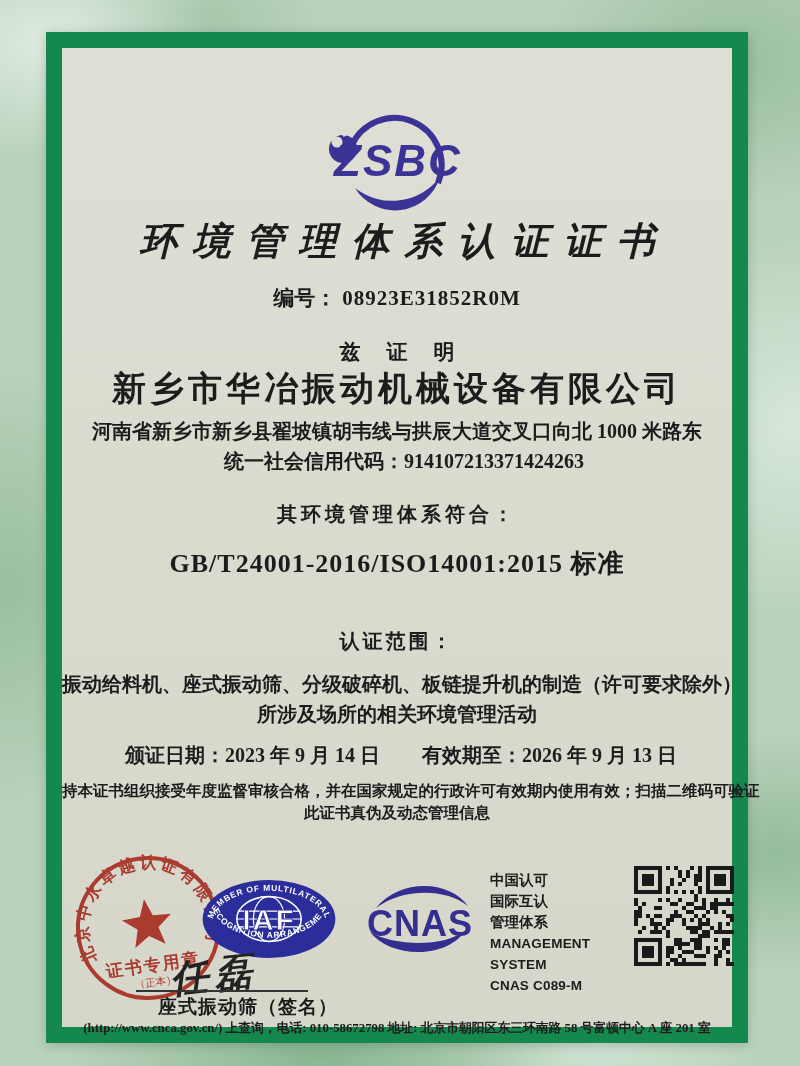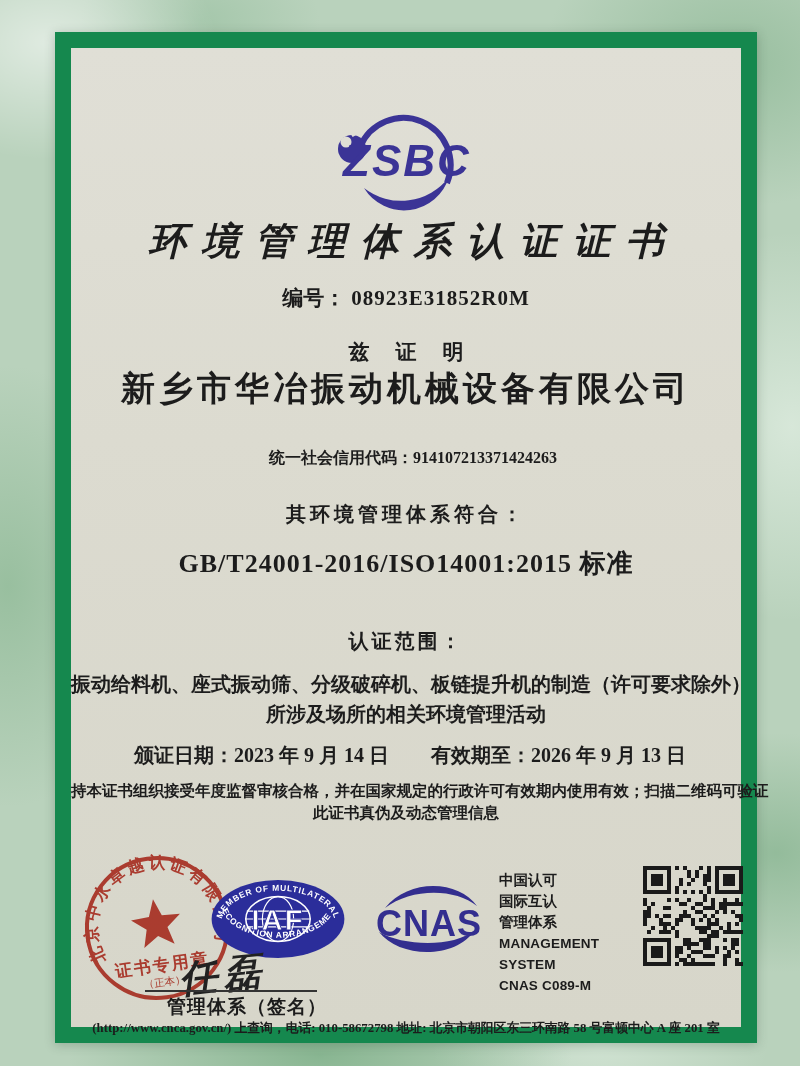--- a/index.html
+++ b/index.html
@@ -22,35 +22,35 @@
       radial-gradient(ellipse 260px 180px at 6% 4%,  rgba(255,255,255,.55), transparent 65%),
       radial-gradient(ellipse 300px 220px at 92% 6%, rgba(126,175,136,.55), transparent 65%),
       radial-gradient(ellipse 240px 300px at 99% 40%, rgba(235,245,236,.6), transparent 65%),
       radial-gradient(ellipse 220px 340px at 1% 55%,  rgba(120,172,130,.5), transparent 65%),
       radial-gradient(ellipse 280px 200px at 97% 80%, rgba(110,165,122,.5), transparent 60%),
       radial-gradient(ellipse 420px 160px at 40% 99%, rgba(96,158,110,.55), transparent 60%),
       radial-gradient(ellipse 260px 140px at 75% 98%, rgba(230,242,231,.5), transparent 65%),
       radial-gradient(ellipse 200px 120px at 25% 2%,  rgba(140,185,150,.45), transparent 60%);
   }
   .paper{
-    position:absolute; left:55px; top:32px; width:702px; height:1011px;
+    position:absolute; left:46px; top:32px; width:702px; height:1011px;
     border:16px solid var(--frame-green);
     background:linear-gradient(180deg,#e0dfd6 0%, #dcdbd0 40%, #d7d6ca 100%);
     box-shadow:0 2px 10px rgba(30,60,40,.25);
   }
   .content{position:relative;width:100%;height:100%;}
   .row{position:absolute;left:0;width:100%;text-align:center;white-space:nowrap;}
   .logo-wrap{top:58px;}
   .title{top:168px;font-size:38px;font-weight:bold;letter-spacing:15px;text-indent:15px;font-style:italic;}
   .cert-no{top:236px;font-size:21px;font-weight:bold;}
   .cert-no .num{margin-left:6px;letter-spacing:1px;font-weight:bold;}
   .statement{top:290px;font-size:21px;font-weight:bold;letter-spacing:26px;text-indent:26px;}
   .company{top:318px;font-size:34px;font-weight:bold;letter-spacing:4px;}
   .address{top:370px;font-size:20px;font-weight:600;}
-  .credit{top:400px;font-size:16px;font-weight:600;padding-left:14px;}
+  .credit{top:400px;font-size:20px;font-weight:600;padding-left:14px;}
   .conform{top:453px;font-size:20px;font-weight:bold;letter-spacing:4px;}
   .standard{top:498px;font-size:26px;font-weight:600;letter-spacing:1px;}
   .scope-label{top:580px;font-size:20px;font-weight:bold;letter-spacing:3px;}
   .scope-1{top:623px;font-size:20px;font-weight:600;}
   .scope-2{top:653px;font-size:20px;font-weight:600;}
   .dates{top:694px;font-size:20px;font-weight:bold;padding-left:8px;}
   .dates .gap{display:inline-block;width:42px;}
   .note-1{top:733px;font-size:15.5px;font-weight:bold;}
   .note-2{top:755px;font-size:15.5px;font-weight:bold;}
   .seals{position:absolute;left:0;top:806px;width:100%;height:172px;}
@@ -87,20 +87,21 @@
 
     <div class="row title">环境管理体系认证证书</div>
 
     <div class="row cert-no">
       <span>编号：</span><span class="num">08923E31852R0M</span>
     </div>
 
     <div class="row statement">兹证明</div>
 
     <div class="row company">新乡市华冶振动机械设备有限公司</div>
+    <div class="row address">河南省新乡市新乡县翟坡镇胡韦线与拱辰大道交叉口向北 1000 米路东</div>
     <div class="row credit">
       <span>统一社会信用代码：</span><span>914107213371424263</span>
     </div>
 
     <div class="row conform">其环境管理体系符合：</div>
     <div class="row standard">GB/T24001-2016/ISO14001:2015 标准</div>
 
     <div class="row scope-label">认证范围：</div>
     <div class="row scope-1">振动给料机、座式振动筛、分级破碎机、板链提升机的制造（许可要求除外）</div>
     <div class="row scope-2">所涉及场所的相关环境管理活动</div>
@@ -349,19 +350,19 @@
           <rect x="15" y="24" width="1" height="1" fill="#1a1a1a"></rect>
           <rect x="16" y="24" width="1" height="1" fill="#1a1a1a"></rect>
           <rect x="17" y="24" width="1" height="1" fill="#1a1a1a"></rect>
           <rect x="20" y="24" width="1" height="1" fill="#1a1a1a"></rect>
           <rect x="23" y="24" width="1" height="1" fill="#1a1a1a"></rect>
           <rect x="24" y="24" width="1" height="1" fill="#1a1a1a"></rect>
         </svg>
 
       <div class="signature">任磊</div>
       <div class="sig-line"></div>
-      <div class="sig-label">管理体系（签名）</div>
+      <div class="sig-label">座式振动筛（签名）</div>
     </div>
 
     <div class="row footer-2">(http://www.cnca.gov.cn/) 上查询，电话: 010-58672798 地址: 北京市朝阳区东三环南路 58 号富顿中心 A 座 201 室</div>
 
   </div>
 </div>
 
 </body></html>

